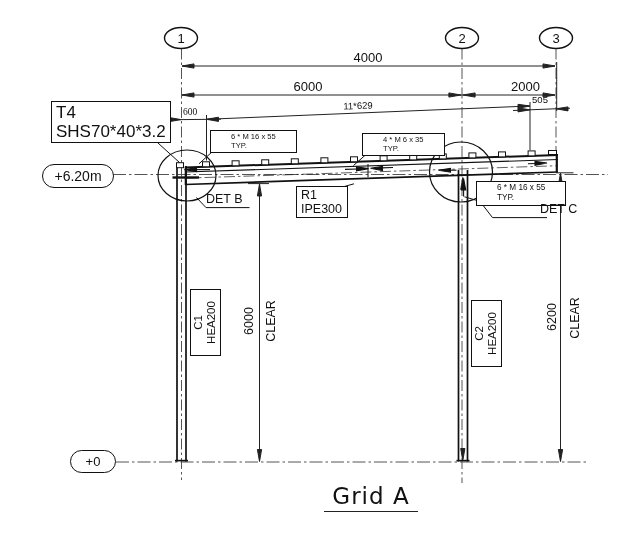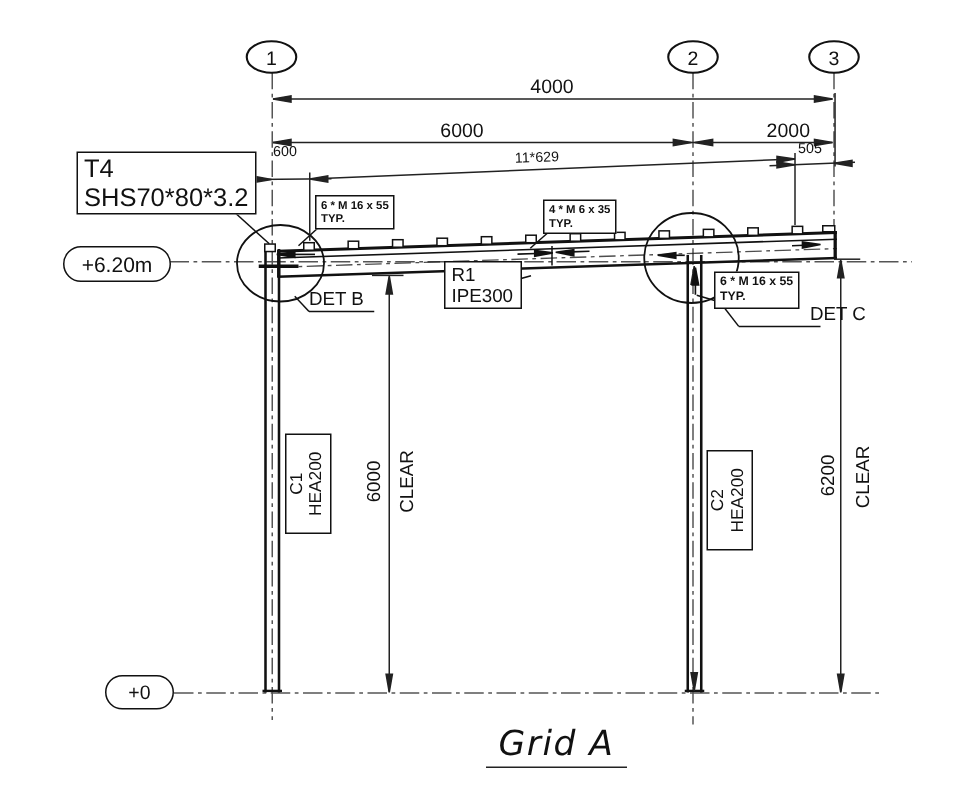--- a/index.html
+++ b/index.html
@@ -4,28 +4,28 @@
 <style>
   html,body{margin:0;padding:0;background:#fff;}
   #sheet{position:relative;width:640px;height:537px;background:#fff;overflow:hidden;
          font-family:"Liberation Sans","DejaVu Sans",sans-serif;color:#111;}
   #cad{position:absolute;left:0;top:0;}
   .t{position:absolute;white-space:nowrap;color:#111;}
   .ctr{text-align:center;}
   .dim{font-size:13px;}
   .dims{font-size:9.5px;}
   .box{border:1.2px solid #111;background:#fff;line-height:1.12;padding:1px 4px;}
-  .boltbox{font-size:7.6px;font-weight:bold;line-height:1.25;padding:1px 3px;}
+  .boltbox{font-size:7.6px;font-weight:normal;line-height:1.25;padding:1px 20px;}
   .rot{transform:rotate(-90deg);}
   .lvl{border:1.5px solid #111;border-radius:12px;background:#fff;
        display:flex;align-items:center;justify-content:center;text-align:center;}
   .vtxt{font-size:12.5px;text-align:center;}
   .bub{font-size:13px;}
   .det{font-size:12.5px;}
-  #title{font-size:23px;font-style:italic;letter-spacing:1px;
+  #title{font-size:23px;letter-spacing:1px;
          font-family:"DejaVu Sans","Liberation Sans",sans-serif;
          border-bottom:1.7px solid #222;padding:0 8px 2px 8px;}
 </style>
 </head>
 <body>
 
 <div id="sheet">
 
 <svg id="cad" width="640" height="537" viewBox="0 0 640 537">
 
@@ -165,50 +165,50 @@
   </g>
 </svg>
 
 <div class="t ctr bub" style="left:171px;top:31px;width:20px;">1</div>
 <div class="t ctr bub" style="left:452px;top:31px;width:20px;">2</div>
 <div class="t ctr bub" style="left:546px;top:31px;width:20px;">3</div>
 
 <div class="t ctr dim" style="left:338px;top:50px;width:60px;">4000</div>
 <div class="t ctr dim" style="left:278px;top:79px;width:60px;">6000</div>
 <div class="t ctr dim" style="left:480px;top:79px;width:60px;text-align:right;">2000</div>
-<div class="t ctr dims" style="left:172px;top:96px;width:36px;">600</div>
+<div class="t ctr dims" style="left:172px;top:107px;width:36px;font-family:Liberation Serif, serif;">600</div>
 <div class="t ctr dims" style="left:328px;top:100px;width:60px;transform:rotate(-2.2deg);">11*629</div>
 <div class="t ctr dims" style="left:522px;top:94px;width:36px;text-align:center;">505</div>
 
 <div class="lvl t" style="left:42px;top:164px;width:70px;height:22px;font-size:14px;">
   <span>+6.20m</span>
 </div>
 <div class="lvl t" style="left:70px;top:450px;width:44px;height:21px;font-size:13px;">
   <span>+0</span>
 </div>
 
 <div class="t box" style="left:51px;top:101px;font-size:17px;">
   <div>T4</div>
-  <div>SHS70*80*3.2</div>
+  <div>SHS70*40*3.2</div>
 </div>
 
 <div class="t box boltbox" style="left:210px;top:130px;">
   <div>6 * M 16 x 55</div>
   <div>TYP.</div>
 </div>
 <div class="t box boltbox" style="left:362px;top:133px;">
   <div>4 * M 6 x 35</div>
   <div>TYP.</div>
 </div>
 <div class="t box boltbox" style="left:476px;top:181px;font-size:8.2px;">
   <div>6 * M 16 x 55</div>
   <div>TYP.</div>
 </div>
 
-<div class="t box" style="left:296px;top:174px;font-size:12.5px;min-width:42px;">
+<div class="t box" style="left:296px;top:186px;font-size:12.5px;min-width:42px;">
   <div>R1</div>
   <div>IPE300</div>
 </div>
 
 <div class="t det" style="left:206px;top:192px;">DET B</div>
 <div class="t det" style="left:496px;top:202px;margin-left:44px;">DET C</div>
 
 <div class="t box rot ctr" style="left:171.5px;top:306.5px;width:57px;height:27px;font-size:11.5px;line-height:1.1;">
   <div>C1</div>
   <div>HEA200</div>

